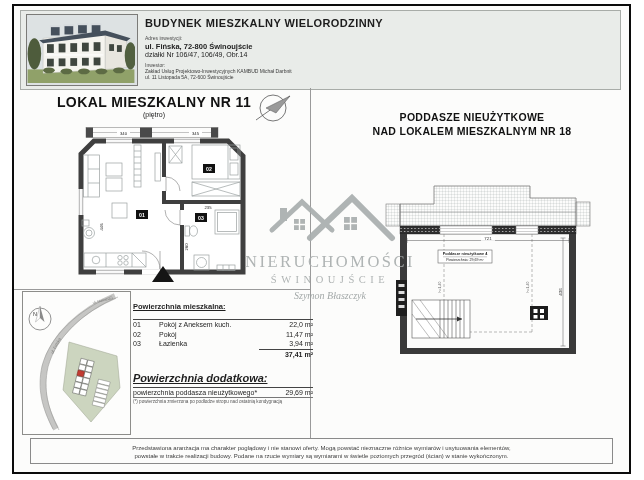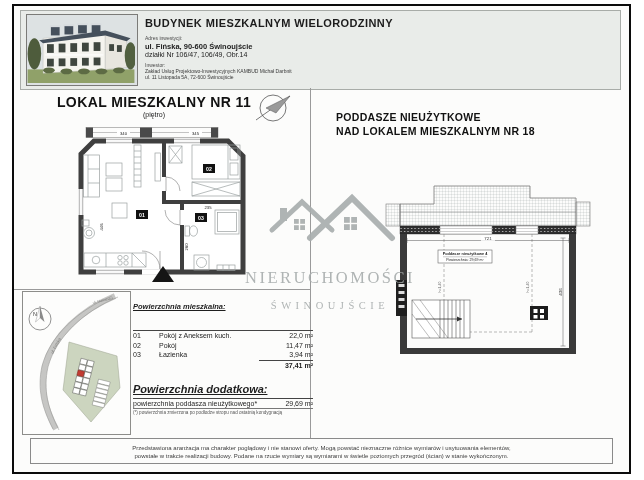--- a/index.html
+++ b/index.html
@@ -22,35 +22,35 @@
   .lp-title{position:absolute;left:30px;top:88px;width:220px;text-align:center;}
   .lp-title .t1{font-size:14px;font-weight:bold;letter-spacing:.4px;color:#111;}
   .lp-title .t2{font-size:7px;color:#222;margin-top:1px;}
   .compass{position:absolute;left:238px;top:84px;}
   .planwrap{position:absolute;left:62px;top:121px;}
   .entr-tri{position:absolute;left:138px;top:260px;}
   
   .sitemap{position:absolute;left:8px;top:285px;width:107px;height:142px;border:1px solid #8d8d8a;background:#fdfdfc;}
   
   .areas{position:absolute;left:119px;top:296px;width:180px;color:#1e1e1e;}
-  .a-head{font-size:7.5px;font-weight:bold;font-style:italic;text-decoration:underline;border-bottom:1px solid #444;padding-bottom:19px;}
+  .a-head{font-size:7.5px;font-weight:bold;text-decoration:underline;border-bottom:1px solid #444;padding-bottom:8px;}
   .a-row{display:grid;grid-template-columns:26px 1fr 50px;font-size:7px;line-height:9.5px;}
   .a-row .val{text-align:right;}
   .a-total{width:54px;margin-left:auto;border-top:1px solid #444;font-size:7px;line-height:10px;text-align:right;font-weight:bold;}
   .a-head2{font-size:11px;font-weight:bold;font-style:italic;text-decoration:underline;margin-top:12px;padding-bottom:1px;}
   .a-row2{display:grid;grid-template-columns:1fr 50px;font-size:7px;line-height:9.5px;border-top:1px solid #444;margin-top:2px;}
   .a-row2 .val{text-align:right;}
   .a-foot{font-size:4.6px;color:#555;border-top:1px solid #777;padding-top:1px;}
   
-  .rp-title{position:absolute;left:322px;top:104px;width:272px;text-align:left;font-size:10.5px;font-weight:bold;letter-spacing:.3px;color:#111;line-height:14px;}
+  .rp-title{position:absolute;left:322px;top:104px;width:272px;text-align:center;font-size:10.5px;font-weight:bold;letter-spacing:.3px;color:#111;line-height:14px;}
   .atticwrap{position:absolute;left:368px;top:176px;}
   
   .watermark{position:absolute;left:218px;top:184px;width:196px;text-align:center;color:#a9aeae;opacity:.92;z-index:5;pointer-events:none;}
-  .wm-line1{font-family:"Liberation Serif",serif;font-size:16.5px;letter-spacing:2.5px;margin-top:18px;}
-  .wm-line2{font-family:"Liberation Serif",serif;font-size:10.5px;letter-spacing:4.5px;margin-top:12px;}
+  .wm-line1{font-family:"Liberation Serif",serif;font-size:16.5px;letter-spacing:2.5px;margin-top:2px;}
+  .wm-line2{font-family:"Liberation Serif",serif;font-size:10.5px;letter-spacing:4.5px;margin-top:2px;}
   .wm-sign{font-family:"Liberation Serif",serif;font-style:italic;font-size:10px;margin-top:5px;color:#9ba1a1;}
   
   .disclaimer{position:absolute;left:16px;top:432px;width:583px;height:26px;border:1px solid #8a8a8a;text-align:center;font-size:6px;line-height:8px;color:#3d3d3d;padding-top:5px;box-sizing:border-box;}
 </style>
 </head>
 <body>
 
 <div class="page">
 
   <div class="header">
@@ -93,23 +93,23 @@
           <ellipse cx="106" cy="42" rx="6" ry="14" fill="#516040"></ellipse>
           <ellipse cx="22" cy="57" rx="6" ry="3" fill="#5d6b44"></ellipse>
             <ellipse cx="40" cy="58" rx="6" ry="3" fill="#5d6b44"></ellipse>
           <ellipse cx="58" cy="58" rx="6" ry="3" fill="#5d6b44"></ellipse>
             <ellipse cx="76" cy="58" rx="6" ry="3" fill="#5d6b44"></ellipse>
             <ellipse cx="94" cy="57" rx="6" ry="3" fill="#5d6b44"></ellipse>
         </g>
       </svg>
     </div>
     <div class="titleblock">
-      <div class="h-title">BUDYNEK MIESZKALNYM WIELORODZINNY</div>
+      <div class="h-title">BUDYNEK MIESZKALNY WIELORODZINNY</div>
       <div class="h-small">Adres inwestycji:</div>
-      <div class="h-addr">ul. Fińska, 90-600 Świnoujście</div>
+      <div class="h-addr">ul. Fińska, 72-800 Świnoujście</div>
       <div class="h-addr2">działki Nr 106/47, 106/49, Obr.14</div>
       <div class="h-small2">Inwestor:</div>
       <div class="h-inv">Zakład Usług Projektowo-Inwestycyjnych KAMBUD Michał Darbnit</div>
       <div class="h-inv">ul. 11 Listopada 5A, 72-600 Świnoujście</div>
     </div>
   </div>
 
   <div class="vdiv"></div>
   <div class="hdiv"></div>
 
@@ -435,20 +435,21 @@
       </g>
       <g stroke="#fcfcfb" stroke-width="1.4">
         <line x1="35.5" y1="29" x2="35.5" y2="40"></line>
           <line x1="30" y1="34.5" x2="41" y2="34.5"></line>
         <line x1="86.5" y1="27" x2="86.5" y2="40"></line>
           <line x1="80" y1="33.5" x2="93" y2="33.5"></line>
       </g>
     </svg>
     <div class="wm-line1">NIERUCHOMOŚCI</div>
     <div class="wm-line2">ŚWINOUJŚCIE</div>
+    <div class="wm-sign">Szymon Błaszczyk</div>
   </div>
 
   <div class="disclaimer">
     <div>Przedstawiona aranżacja ma charakter poglądowy i nie stanowi oferty. Mogą powstać nieznaczne różnice wymiarów i usytuowania elementów,</div>
     <div>powstałe w trakcie realizacji budowy. Podane na rzucie wymiary są wymiarami w świetle poziomych przegród (ścian) w stanie wykończonym.</div>
   </div>
 
 </div>
 
 </body></html>

